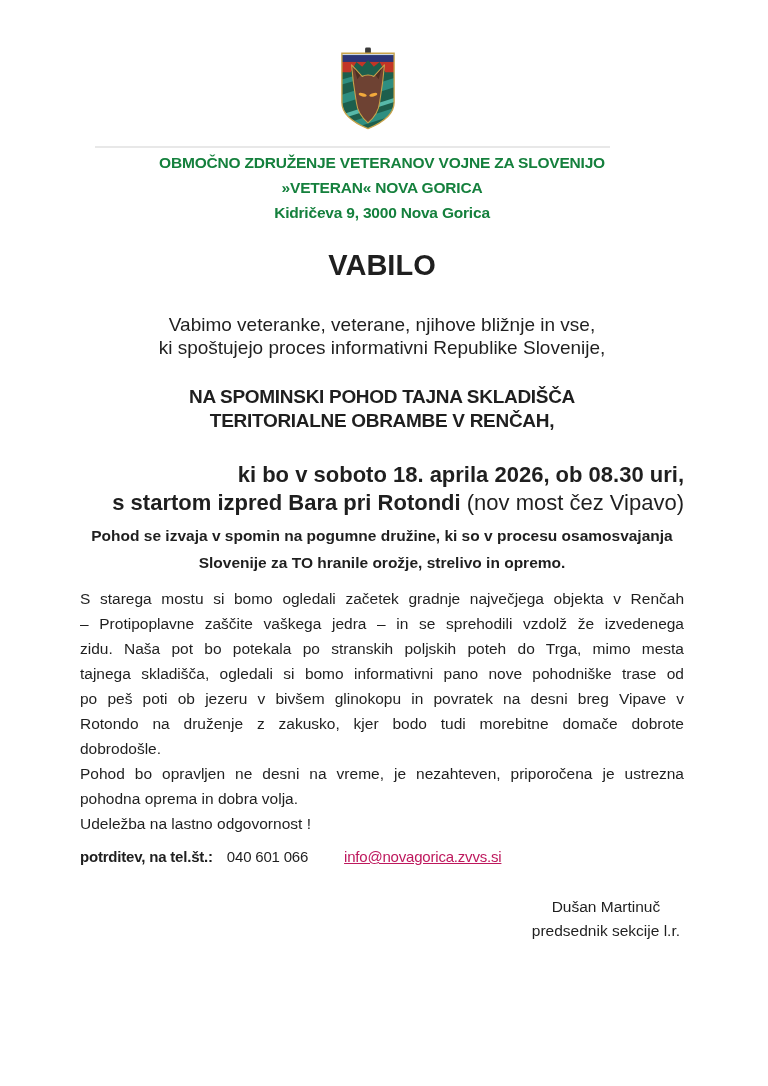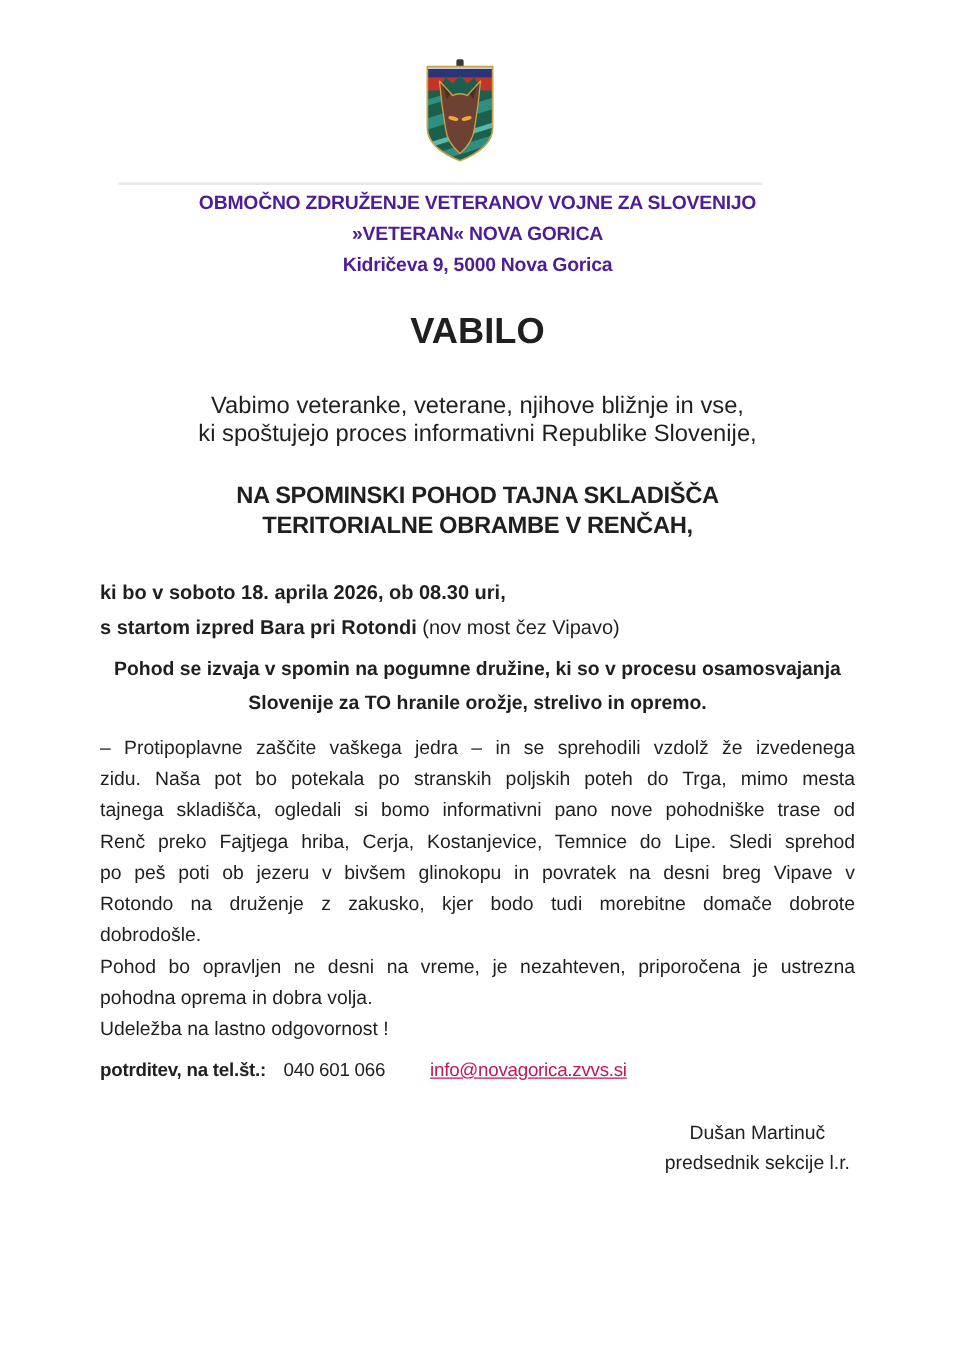--- a/index.html
+++ b/index.html
@@ -62,22 +62,22 @@
     margin-top: 26px;
     text-align: center;
     font-weight: bold;
     font-size: 19px;
     letter-spacing: -0.3px;
     line-height: 24px;
     white-space: nowrap;
   }
   .schedule {
     margin-top: 28px;
-    text-align: left;
-    font-size: 16px;
+    text-align: right;
+    font-size: 22px;
     line-height: 28px;
     white-space: nowrap;
   }
   .schedule .b { font-weight: bold; }
   .dedication {
     margin-top: 5px;
     text-align: center;
     font-weight: bold;
     font-size: 15.5px;
     line-height: 27px;
@@ -150,24 +150,24 @@
         <path d="M16,23 L22,30 L19,34 Z" fill="#4f2f22"></path>
         <path d="M44,23 L38,30 L41,34 Z" fill="#4f2f22"></path>
 
         <ellipse cx="24.5" cy="50" rx="4.2" ry="1.7" fill="#f2a93b" transform="rotate(14 24.5 50)"></ellipse>
         <ellipse cx="35.5" cy="50" rx="4.2" ry="1.7" fill="#f2a93b" transform="rotate(-14 35.5 50)"></ellipse>
 
         <path d="M3,7 H57 V58 Q57,74 30,85 Q3,74 3,58 Z" fill="none" stroke="#c8a34a" stroke-width="1.4"></path>
       </svg>
     </div>
 
-    <div class="org-block" style="color: #4c1d95;">
+    <div class="org-block" style="color: #15803d;">
       <div>OBMOČNO ZDRUŽENJE VETERANOV VOJNE ZA SLOVENIJO</div>
       <div>»VETERAN« NOVA GORICA</div>
-      <div>Kidričeva 9, 5000 Nova Gorica</div>
+      <div>Kidričeva 9, 3000 Nova Gorica</div>
     </div>
 
 
     <div class="title">VABILO</div>
 
     <div class="intro">
       <div>Vabimo veteranke, veterane, njihove bližnje in vse,</div>
       <div>ki spoštujejo proces informativni Republike Slovenije,</div>
     </div>
 
@@ -180,24 +180,24 @@
       <div class="b">ki bo v soboto 18. aprila 2026, ob 08.30 uri,</div>
       <div><span class="b">s startom izpred Bara pri Rotondi</span><span> (nov most čez Vipavo)</span></div>
     </div>
 
     <div class="dedication">
       <div>Pohod se izvaja v spomin na pogumne družine, ki so v procesu osamosvajanja</div>
       <div>Slovenije za TO hranile orožje, strelivo in opremo.</div>
     </div>
 
     <div class="body-par">
+        <div class="bl just">S starega mostu si bomo ogledali začetek gradnje največjega objekta v Renčah</div>
         <div class="bl just">– Protipoplavne zaščite vaškega jedra – in se sprehodili vzdolž že izvedenega</div>
         <div class="bl just">zidu. Naša pot bo potekala po stranskih poljskih poteh do Trga,  mimo mesta</div>
         <div class="bl just">tajnega skladišča, ogledali si bomo informativni pano nove pohodniške trase od</div>
-        <div class="bl just">Renč preko Fajtjega hriba, Cerja, Kostanjevice, Temnice do Lipe. Sledi sprehod</div>
         <div class="bl just">po peš poti ob jezeru v bivšem glinokopu in povratek na desni breg Vipave v</div>
         <div class="bl just">Rotondo na druženje z zakusko, kjer bodo tudi morebitne domače dobrote</div>
         <div class="bl">dobrodošle.</div>
         <div class="bl just">Pohod bo opravljen ne desni na vreme, je nezahteven, priporočena je ustrezna</div>
         <div class="bl">pohodna oprema in dobra volja.</div>
         <div class="bl">Udeležba na lastno odgovornost !</div>
       </div>
 
     <div class="contact">
       <div>

